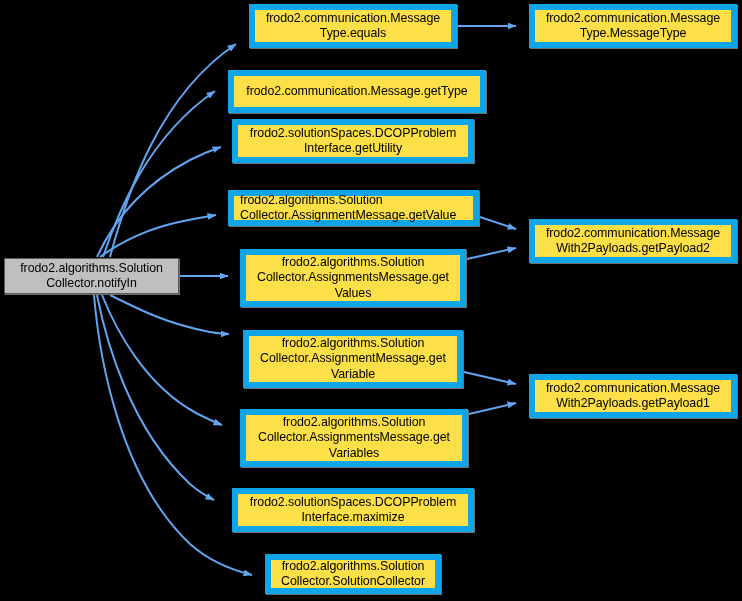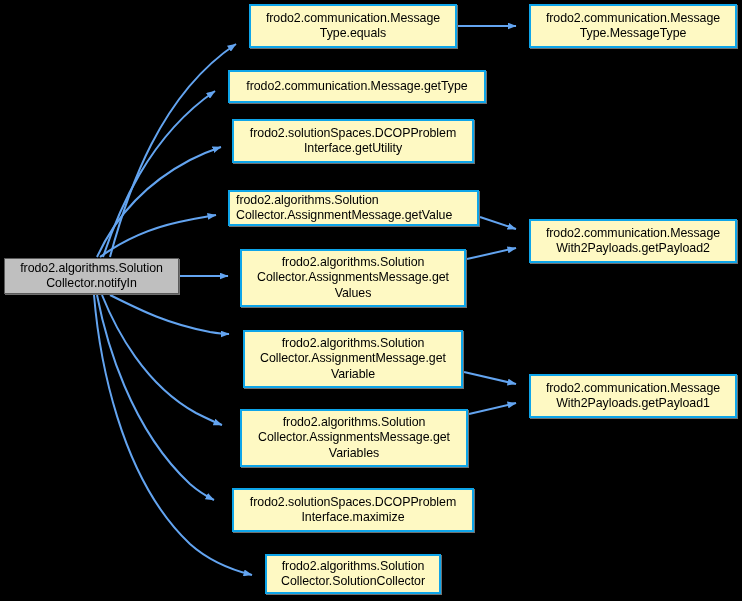--- a/index.html
+++ b/index.html
@@ -20,22 +20,22 @@
     position: absolute;
     left: 0;
     top: 0;
     width: 742px;
     height: 601px;
     pointer-events: none;
   }
   .node {
     position: absolute;
     box-sizing: border-box;
-    background: #fef9c3;
-    border: 2px solid #0ea5e9;
+    background: #fde047;
+    border: 6px solid #0ea5e9;
     box-shadow: 1px 1px 0 0 #707070;
     display: flex;
     align-items: center;
     justify-content: center;
     color: #000000;
     font-size: 12.4px;
     line-height: 15.4px;
     text-align: center;
     white-space: pre;
     letter-spacing: -0.05px;
@@ -83,21 +83,21 @@
         <path d="M 464,372 L 516,384" fill="none" stroke="#63A4F0" stroke-width="2" marker-end="url(#arrowhead)"></path>
         <path d="M 469,414 L 516,403" fill="none" stroke="#63A4F0" stroke-width="2" marker-end="url(#arrowhead)"></path>
       </g>
   </svg>
 
   <div id="nodes">
       <div class="node root" style="left: 4px; top: 258px; width: 175px; height: 36px;"><span class="node-label">frodo2.algorithms.Solution
 Collector.notifyIn</span></div>
       <div class="node" style="left: 249px; top: 4px; width: 208px; height: 44px;"><span class="node-label">frodo2.communication.Message
 Type.equals</span></div>
-      <div class="node" style="left: 228px; top: 70px; width: 258px; height: 33px;"><span class="node-label">frodo2.communication.Message.getType</span></div>
+      <div class="node" style="left: 228px; top: 70px; width: 258px; height: 43px;"><span class="node-label">frodo2.communication.Message.getType</span></div>
       <div class="node" style="left: 232px; top: 119px; width: 242px; height: 44px;"><span class="node-label">frodo2.solutionSpaces.DCOPProblem
 Interface.getUtility</span></div>
       <div class="node left-align" style="left: 228px; top: 190px; width: 251px; height: 36px;"><span class="node-label">frodo2.algorithms.Solution
 Collector.AssignmentMessage.getValue</span></div>
       <div class="node" style="left: 240px; top: 249px; width: 226px; height: 58px;"><span class="node-label">frodo2.algorithms.Solution
 Collector.AssignmentsMessage.get
 Values</span></div>
       <div class="node" style="left: 243px; top: 330px; width: 220px; height: 58px;"><span class="node-label">frodo2.algorithms.Solution
 Collector.AssignmentMessage.get
 Variable</span></div>

